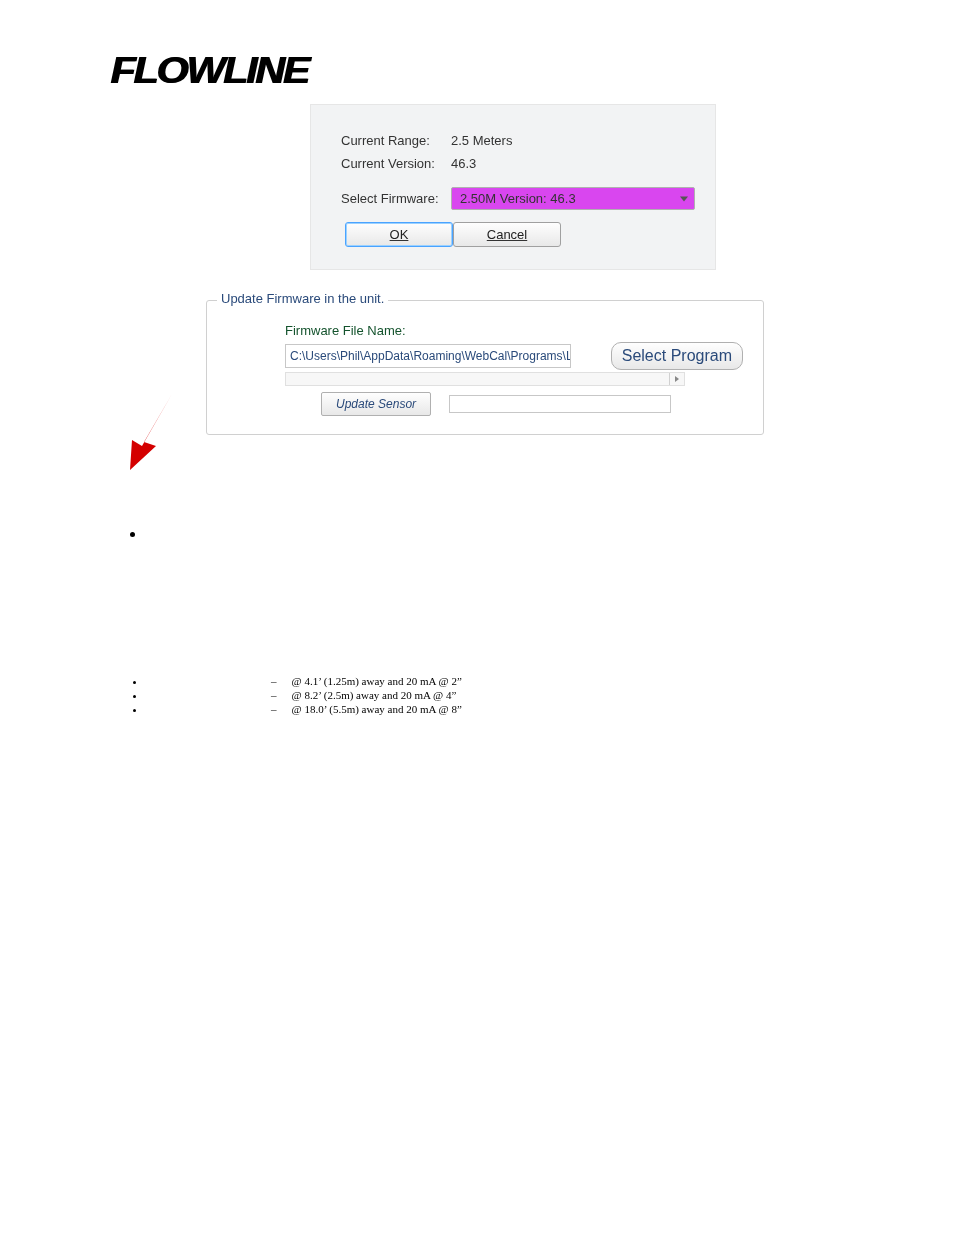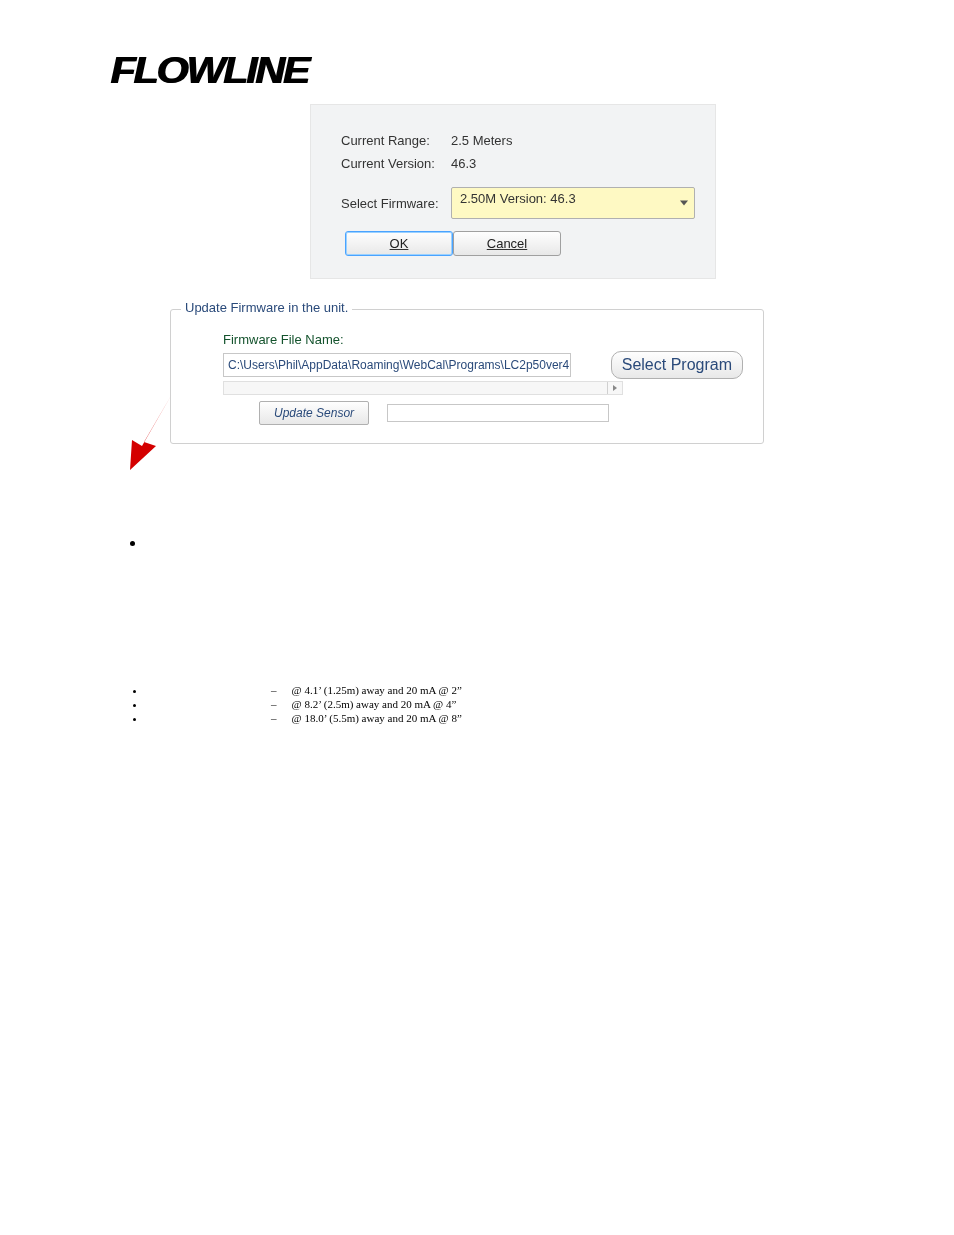--- a/index.html
+++ b/index.html
@@ -54,22 +54,22 @@
     flex: 1;
   }
   .fw-row.spaced {
     margin-top: 16px;
     margin-bottom: 12px;
   }
   .fw-select {
     position: relative;
     flex: 1;
     border: 1px solid #b0b0b0;
-    background: #fef9c3;
-    padding: 3px 22px 12px 8px;
+    background: #d946ef;
+    padding: 3px 22px 3px 8px;
     font-size: 13px;
     border-radius: 2px;
   }
   .fw-select .caret {
     position: absolute;
     right: 6px;
     top: 50%;
     transform: translateY(-50%);
     width: 0; height: 0;
     border-left: 4px solid transparent;
@@ -95,24 +95,24 @@
     cursor: pointer;
   }
   .win-btn.ok {
     border-color: #4aa3ff;
     box-shadow: 0 0 0 1px #9bd1ff inset;
   }
 
   
   .groupbox {
     position: relative;
-    margin: 20px 80px 20px 60px;
+    margin: 20px 80px 20px 96px;
     border: 1px solid #d0d0d0;
     border-radius: 3px;
-    padding: 22px 20px 18px 16px;
+    padding: 22px 20px 18px 42px;
     font-family: Tahoma, sans-serif;
     font-size: 13px;
     color: #2a4a7a;
   }
   .groupbox-title {
     position: absolute;
     top: -10px;
     left: 10px;
     background: #fff;
     padding: 0 4px;

